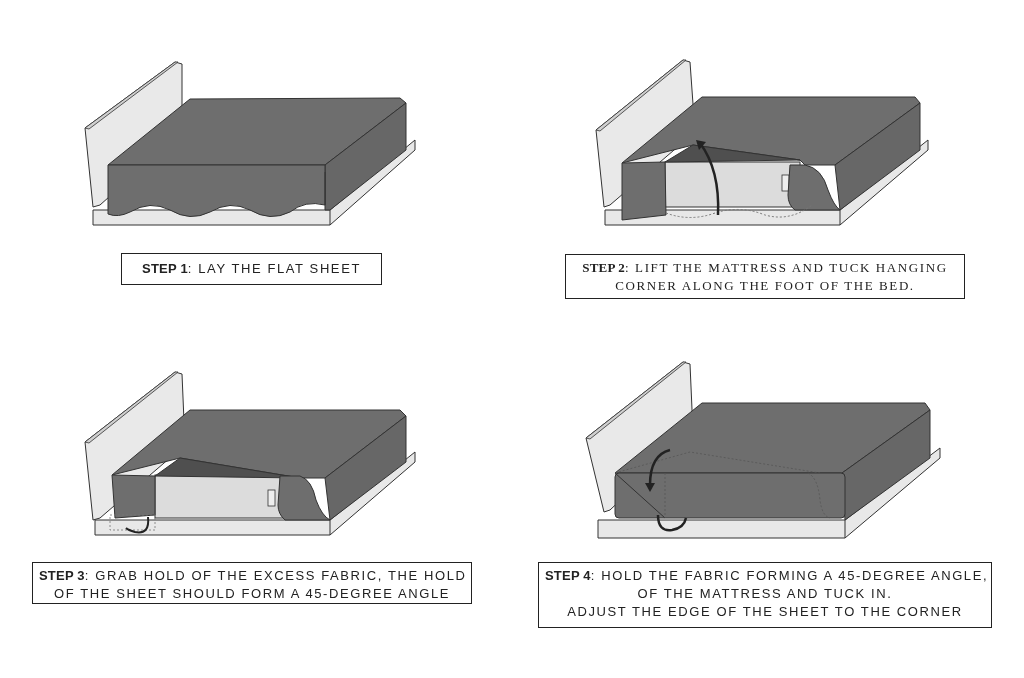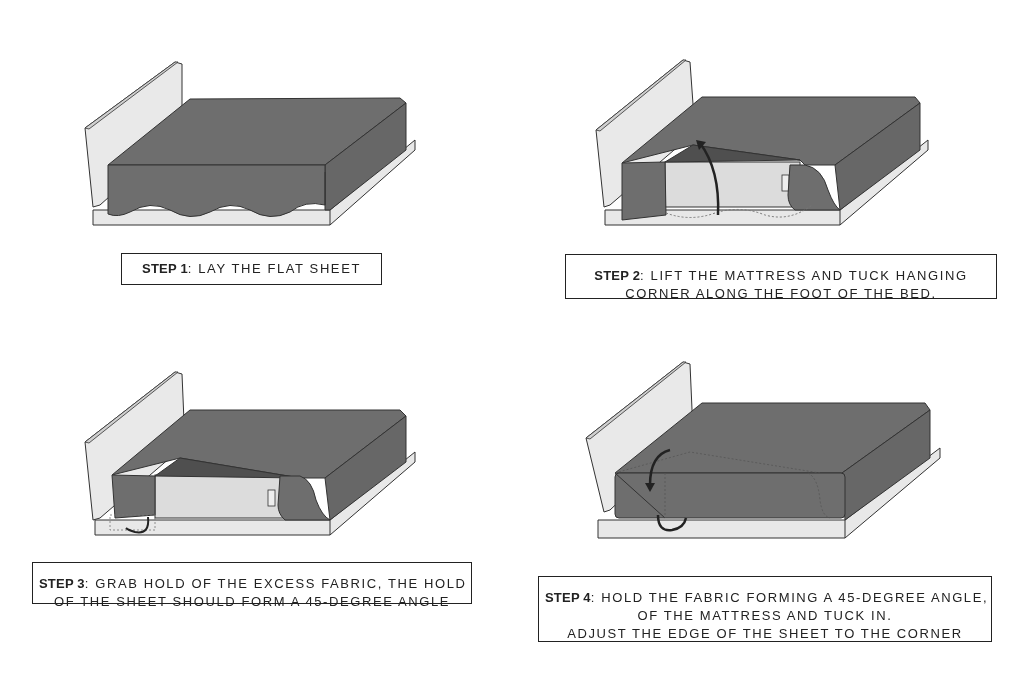--- a/index.html
+++ b/index.html
@@ -2,21 +2,21 @@
 <html><head>
 <meta charset="utf-8">
 <style>
   html, body { margin: 0; padding: 0; background: #ffffff; }
   body { width: 1024px; height: 678px; position: relative; overflow: hidden; font-family: "Liberation Sans", sans-serif; }
   .illus { position: absolute; }
   .caption {
     position: absolute; border: 1.5px solid #222; background: #fff;
     font-family: "Liberation Sans", sans-serif; font-size: 13px; color: #222;
     text-align: center; letter-spacing: 1.6px; line-height: 18px;
-    box-sizing: border-box; padding: 12px 6px;
+    box-sizing: border-box; padding: 4px 6px;
   }
   .caption .step { font-weight: bold; letter-spacing: 0.2px; }
   .caption .line { display: block; white-space: nowrap; }
 </style>
 </head>
 <body>
 
 <svg class="illus" style="left:80px;top:55px" width="345" height="180" viewBox="80 55 345 180">
 
   <polygon points="85,128 175,62 182,64 182,132 100,205 93,207" fill="#e9e9e9" stroke="#333" stroke-width="1"></polygon>
@@ -52,21 +52,21 @@
 
   <path d="M790,165 L805,165 Q822,168 828,190 Q834,206 840,210 L795,210 Q788,205 788,195 Z" fill="#6e6e6e" stroke="#333" stroke-width="1"></path>
 
   <polygon points="622,163 665,162 666,215 622,220" fill="#6e6e6e" stroke="#333" stroke-width="1"></polygon>
 
   <path d="M666,213 Q690,222 715,213 Q740,205 765,215 Q790,222 812,205" fill="none" stroke="#777" stroke-width="1" stroke-dasharray="2,2"></path>
 
   <path d="M718,215 Q720,170 700,143" fill="none" stroke="#222" stroke-width="2.5"></path>
   <polygon points="696,140 706,142 699,150" fill="#222"></polygon>
 </svg>
-<div class="caption" style="left:565px;top:254px;width:432px;height:45px;">
+<div class="caption" style="left:565px;top:254px;width:400px;height:45px;font-family:Liberation Serif, serif;">
   <span class="line"><span class="step">STEP 2</span>: <span>LIFT THE MATTRESS AND TUCK HANGING</span></span>
   <span class="line">CORNER ALONG THE FOOT OF THE BED.</span>
 </div>
 
 <svg class="illus" style="left:80px;top:365px" width="345" height="180" viewBox="80 365 345 180">
   <polygon points="85,442 175,372 182,374 185,445 100,518 93,520" fill="#e9e9e9" stroke="#333" stroke-width="1"></polygon>
   <polygon points="85,442 175,372 178,372 89,443" fill="#d0d0d0" stroke="#333" stroke-width="0.8"></polygon>
   <polygon points="95,520 330,520 415,452 415,462 330,535 95,535" fill="#e8e8e8" stroke="#333" stroke-width="1"></polygon>
   <line x1="330" y1="520" x2="330" y2="535" stroke="#333" stroke-width="1"></line>
   <rect x="155" y="475" width="140" height="43" fill="#dcdcdc" stroke="#333" stroke-width="1"></rect>
@@ -97,17 +97,17 @@
   <rect x="615" y="473" width="230" height="45" rx="4" fill="#6e6e6e" stroke="#333" stroke-width="1"></rect>
   <line x1="615" y1="473" x2="665" y2="518" stroke="#333" stroke-width="1"></line>
   <polyline points="615,473 690,452 820,473" fill="none" stroke="#555" stroke-width="0.8" stroke-dasharray="2,2"></polyline>
   <path d="M808,473 Q818,478 820,500 Q822,516 830,518" fill="none" stroke="#555" stroke-width="0.8" stroke-dasharray="2,2"></path>
   <line x1="665" y1="473" x2="665" y2="518" stroke="#555" stroke-width="0.8" stroke-dasharray="2,2"></line>
 
   <path d="M670,450 Q650,455 650,485" fill="none" stroke="#222" stroke-width="2.5"></path>
   <polygon points="645,483 655,483 650,492" fill="#222"></polygon>
   <path d="M658,515 Q658,532 672,530 Q684,528 686,518" fill="none" stroke="#222" stroke-width="2.5"></path>
 </svg>
-<div class="caption" style="left:538px;top:576px;width:454px;height:66px;">
+<div class="caption" style="left:538px;top:562px;width:454px;height:66px;">
   <span class="line"><span class="step">STEP 4</span>: <span>HOLD THE FABRIC FORMING A 45-DEGREE ANGLE,</span></span>
   <span class="line">OF THE MATTRESS AND TUCK IN.</span>
   <span class="line">ADJUST THE EDGE OF THE SHEET TO THE CORNER</span>
 </div>
 
 </body></html>

